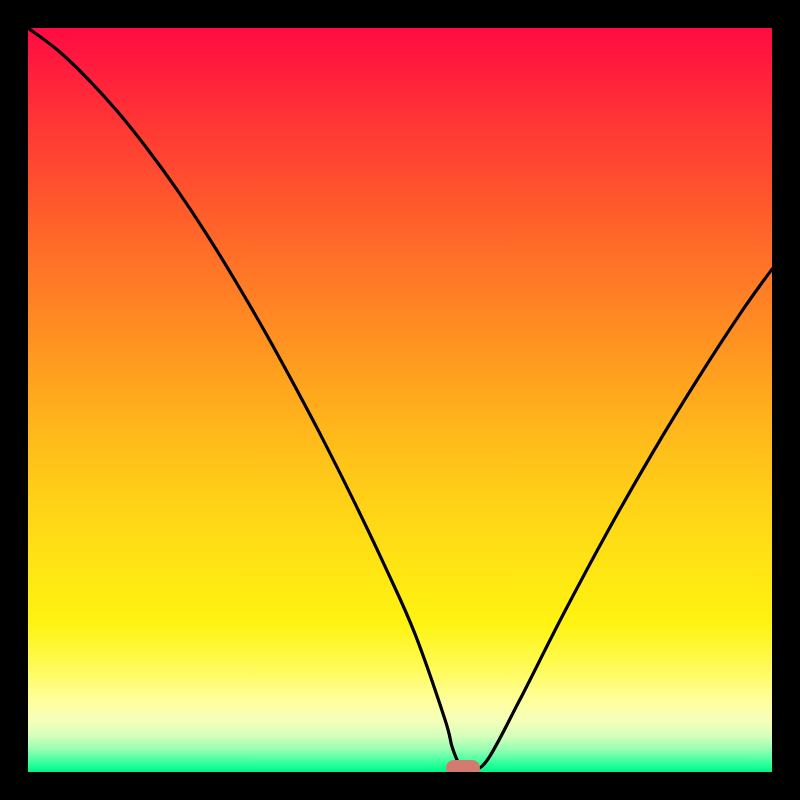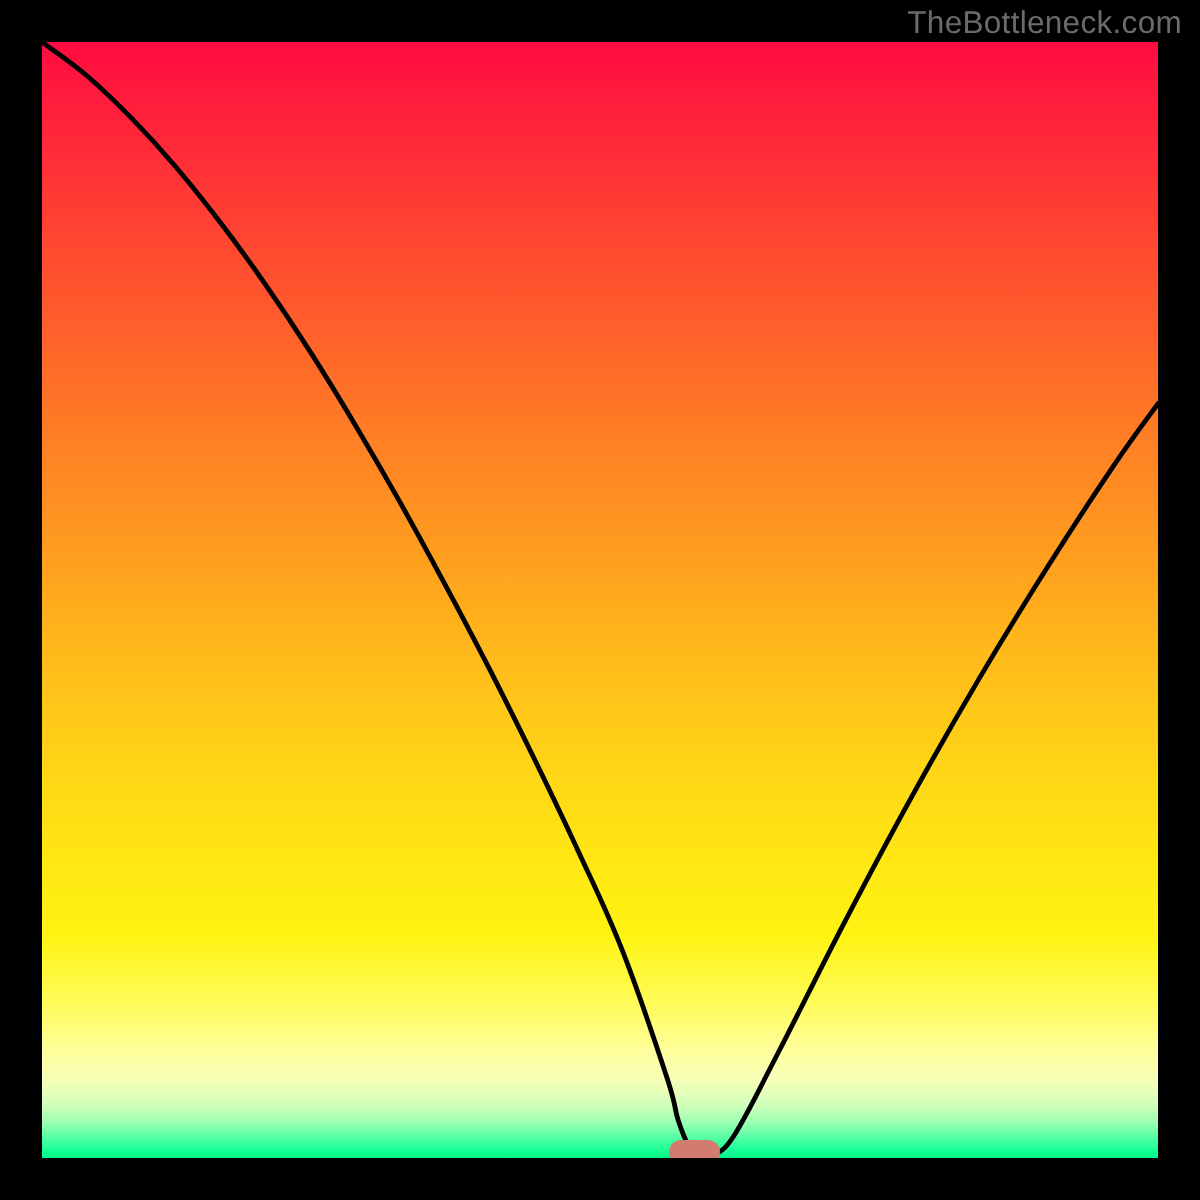--- a/index.html
+++ b/index.html
@@ -75,21 +75,20 @@
     height: 16px;
     border-radius: 10px;
     background: #d37b6f;
     transform: translate(-50%, -50%);
   }
 </style>
 </head>
 <body>
 
 <div class="container">
-  <div class="watermark">TheBottleneck.com</div>
   <div class="plot-area">
     <div class="gradient-bg"></div>
     <svg class="curve" viewBox="0 0 744 744" preserveAspectRatio="none">
       <path id="curve-path" fill="none" stroke="#000000" stroke-width="3.2" stroke-linecap="round" stroke-linejoin="round" d="M 0.00 0.00 C 5.36 4.02, 19.05 13.21, 29.76 22.32 C 40.47 31.43, 48.81 39.61, 59.52 50.59 C 70.23 61.57, 78.57 70.74, 89.28 83.33 C 99.99 95.92, 108.33 106.47, 119.04 120.53 C 129.75 134.59, 138.09 146.05, 148.80 161.45 C 159.51 176.85, 167.85 189.35, 178.56 206.09 C 189.27 222.83, 197.61 236.50, 208.32 254.45 C 219.03 272.39, 227.37 286.77, 238.08 305.78 C 248.79 324.80, 257.13 340.14, 267.84 360.10 C 278.55 380.05, 286.89 395.75, 297.60 416.64 C 308.31 437.53, 316.65 454.20, 327.36 476.16 C 338.07 498.12, 346.41 515.35, 357.12 538.66 C 367.83 561.96, 376.17 578.30, 386.88 605.62 C 397.59 632.94, 409.94 670.08, 416.64 690.43 C 423.34 710.79, 421.40 710.40, 424.08 718.70 C 426.76 727.01, 428.84 732.27, 431.52 736.56 C 434.20 740.85, 436.28 741.44, 438.96 742.51 C 441.64 743.58, 442.38 744.92, 446.40 742.51 C 450.42 740.10, 453.24 741.57, 461.28 729.12 C 469.32 716.67, 477.65 699.17, 491.04 673.32 C 504.43 647.47, 519.61 616.33, 535.68 585.53 C 551.75 554.73, 564.25 531.26, 580.32 502.20 C 596.39 473.14, 608.89 451.27, 624.96 424.08 C 641.03 396.89, 653.53 376.61, 669.60 351.17 C 685.67 325.72, 700.85 302.54, 714.24 282.72 C 727.63 262.90, 738.64 248.56, 744.00 241.06"></path>
     </svg>
     <div id="marker" class="marker" style="left: 435.24px; top: 739.536px; background: rgb(211, 123, 111);"></div>
   </div>
 </div>
 
 </body></html>

